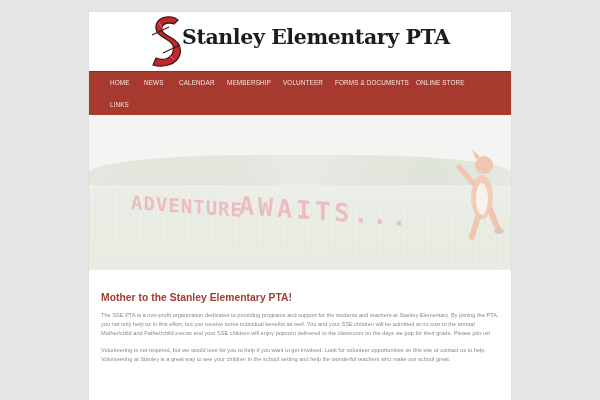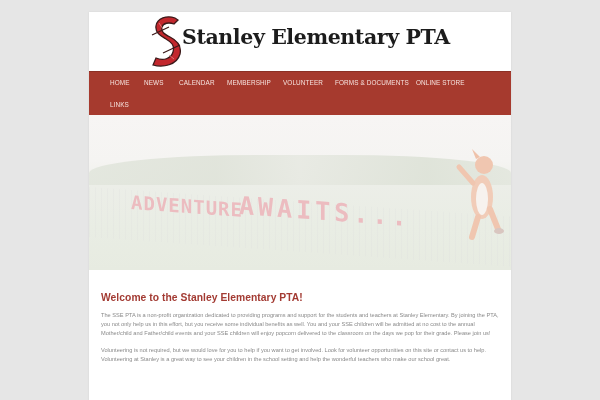--- a/index.html
+++ b/index.html
@@ -190,18 +190,18 @@
       <circle cx="30" cy="28" r="9" fill="#f0c6b0"></circle>
       <path d="M22 22 L18 12 L26 20 Z" fill="#efc2aa"></path>
       <path d="M19 46 L5 30" stroke="#f0c6b0" stroke-width="5" stroke-linecap="round"></path>
       <path d="M36 72 L44 92" stroke="#f0c6b0" stroke-width="6" stroke-linecap="round"></path>
       <path d="M24 80 L18 100" stroke="#f0c6b0" stroke-width="6" stroke-linecap="round"></path>
       <ellipse cx="45" cy="94" rx="5" ry="3" fill="#d9c6c0"></ellipse>
     </svg>
   </div>
 
   <main class="content">
-    <h1 class="welcome-title">Welcome to the Stanley Elementary PTA!</h1>
+    <h1 class="welcome-title">Mother to the Stanley Elementary PTA!</h1>
     <p class="para">The SSE PTA is a non-profit organization dedicated to providing programs and support for the students and teachers at Stanley Elementary. By joining the PTA, you not only help us in this effort, but you receive some individual benefits as well. You and your SSE children will be admitted at no cost to the annual Mother/child and Father/child events and your SSE children will enjoy popcorn delivered to the classroom on the days we pop for their grade. Please join us!</p>
     <p class="para">Volunteering is not required, but we would love for you to help if you want to get involved. Look for volunteer opportunities on this site or contact us to help. Volunteering at Stanley is a great way to see your children in the school setting and help the wonderful teachers who make our school great.</p>
   </main>
 
 </div>
 
 </body></html>

